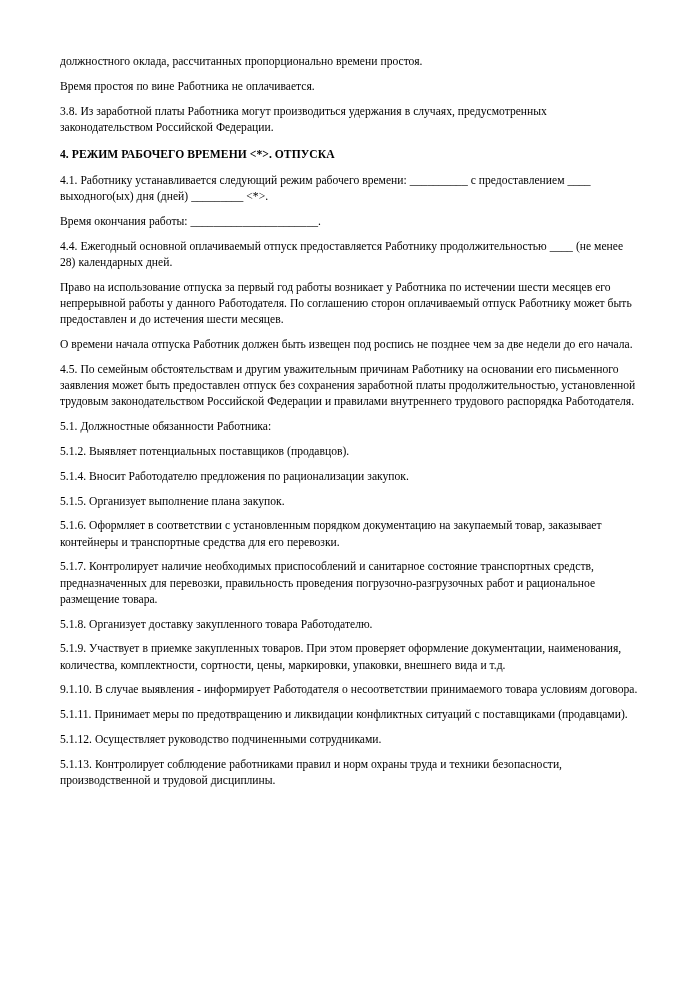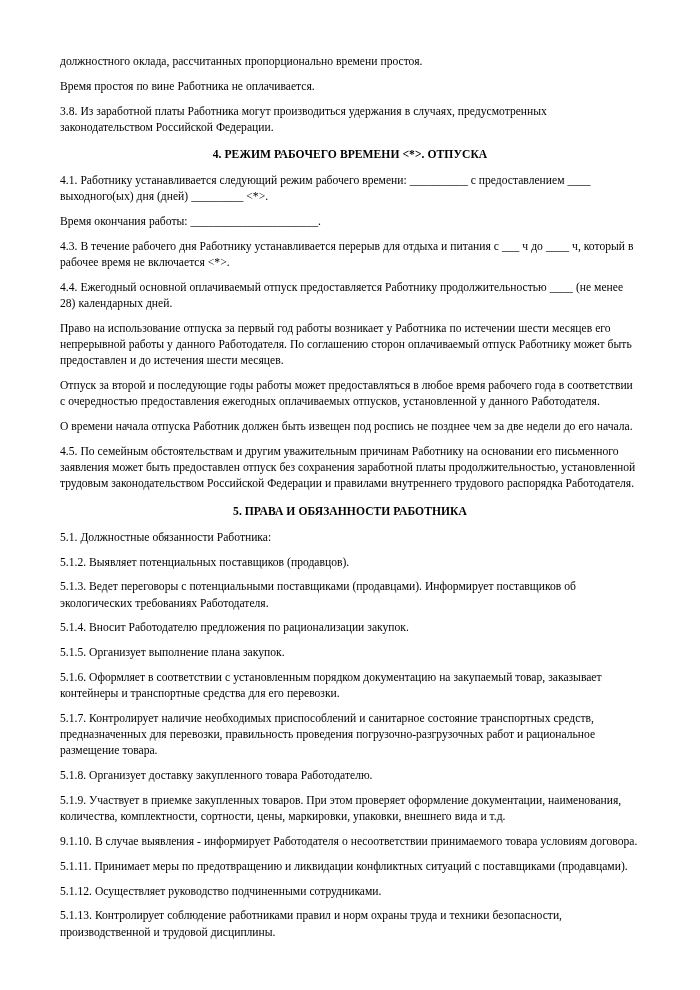--- a/index.html
+++ b/index.html
@@ -34,49 +34,45 @@
     margin: 0 0 8.6px 0;
     text-align: left;
     white-space: normal;
     word-spacing: 0.1px;
   }
   .section-heading {
     font-size: 11.6px;
     line-height: 16.2px;
     font-weight: bold;
     margin: 11px 0 10px 0;
-    text-align: center;
+    text-align: left;
     letter-spacing: 0.05px;
   }
   .section-heading:first-child {
     margin-top: 0;
   }
 </style>
 </head>
 <body>
 
 <div id="document-page">
   <div class="doc-body">
 
   <p class="para">должностного оклада, рассчитанных пропорционально времени простоя.</p>
       <p class="para">Время простоя по вине Работника не оплачивается.</p>
       <p class="para">3.8. Из заработной платы Работника могут производиться удержания в случаях, предусмотренных законодательством Российской Федерации.</p>
       <p class="section-heading">4. РЕЖИМ РАБОЧЕГО ВРЕМЕНИ &lt;*&gt;. ОТПУСКА</p>
       <p class="para">4.1. Работнику устанавливается следующий режим рабочего времени: __________ с предоставлением ____ выходного(ых) дня (дней) _________ &lt;*&gt;.</p>
       <p class="para">Время окончания работы: ______________________.</p>
-      <p class="para">4.3. В течение рабочего дня Работнику устанавливается перерыв для отдыха и питания с ___ ч до ____ ч, который в рабочее время не включается &lt;*&gt;.</p>
       <p class="para">4.4. Ежегодный основной оплачиваемый отпуск предоставляется Работнику продолжительностью ____ (не менее 28) календарных дней.</p>
       <p class="para">Право на использование отпуска за первый год работы возникает у Работника по истечении шести месяцев его непрерывной работы у данного Работодателя. По соглашению сторон оплачиваемый отпуск Работнику может быть предоставлен и до истечения шести месяцев.</p>
-      <p class="para">Отпуск за второй и последующие годы работы может предоставляться в любое время рабочего года в соответствии с очередностью предоставления ежегодных оплачиваемых отпусков, установленной у данного Работодателя.</p>
       <p class="para">О времени начала отпуска Работник должен быть извещен под роспись не позднее чем за две недели до его начала.</p>
       <p class="para">4.5. По семейным обстоятельствам и другим уважительным причинам Работнику на основании его письменного заявления может быть предоставлен отпуск без сохранения заработной платы продолжительностью, установленной трудовым законодательством Российской Федерации и правилами внутреннего трудового распорядка Работодателя.</p>
-      <p class="section-heading">5. ПРАВА И ОБЯЗАННОСТИ РАБОТНИКА</p>
       <p class="para">5.1. Должностные обязанности Работника:</p>
       <p class="para">5.1.2. Выявляет потенциальных поставщиков (продавцов).</p>
-      <p class="para">5.1.3. Ведет переговоры с потенциальными поставщиками (продавцами). Информирует поставщиков об экологических требованиях Работодателя.</p>
       <p class="para">5.1.4. Вносит Работодателю предложения по рационализации закупок.</p>
       <p class="para">5.1.5. Организует выполнение плана закупок.</p>
       <p class="para">5.1.6. Оформляет в соответствии с установленным порядком документацию на закупаемый товар, заказывает контейнеры и транспортные средства для его перевозки.</p>
       <p class="para">5.1.7. Контролирует наличие необходимых приспособлений и санитарное состояние транспортных средств, предназначенных для перевозки, правильность проведения погрузочно-разгрузочных работ и рациональное размещение товара.</p>
       <p class="para">5.1.8. Организует доставку закупленного товара Работодателю.</p>
       <p class="para">5.1.9. Участвует в приемке закупленных товаров. При этом проверяет оформление документации, наименования, количества, комплектности, сортности, цены, маркировки, упаковки, внешнего вида и т.д.</p>
       <p class="para">9.1.10. В случае выявления - информирует Работодателя о несоответствии принимаемого товара условиям договора.</p>
       <p class="para">5.1.11. Принимает меры по предотвращению и ликвидации конфликтных ситуаций с поставщиками (продавцами).</p>
       <p class="para">5.1.12. Осуществляет руководство подчиненными сотрудниками.</p>
       <p class="para">5.1.13. Контролирует соблюдение работниками правил и норм охраны труда и техники безопасности, производственной и трудовой дисциплины.</p>

